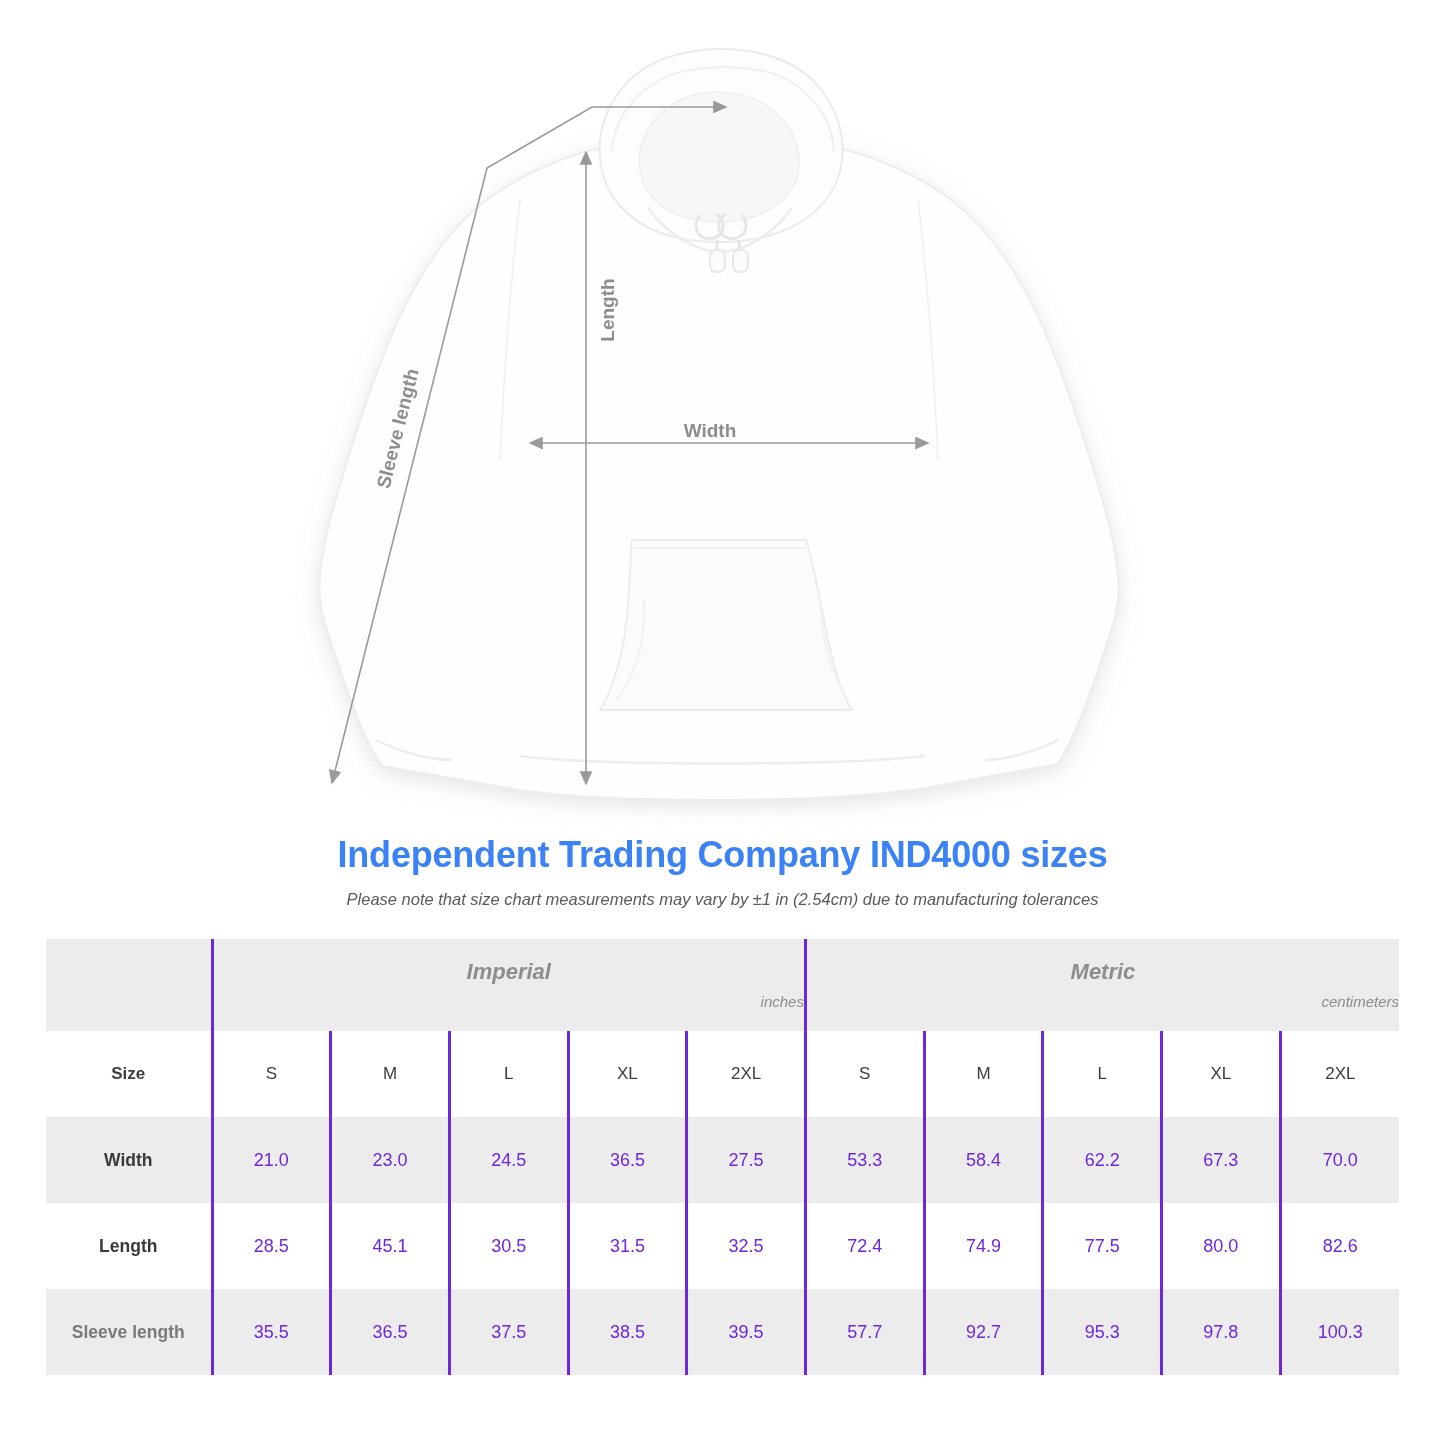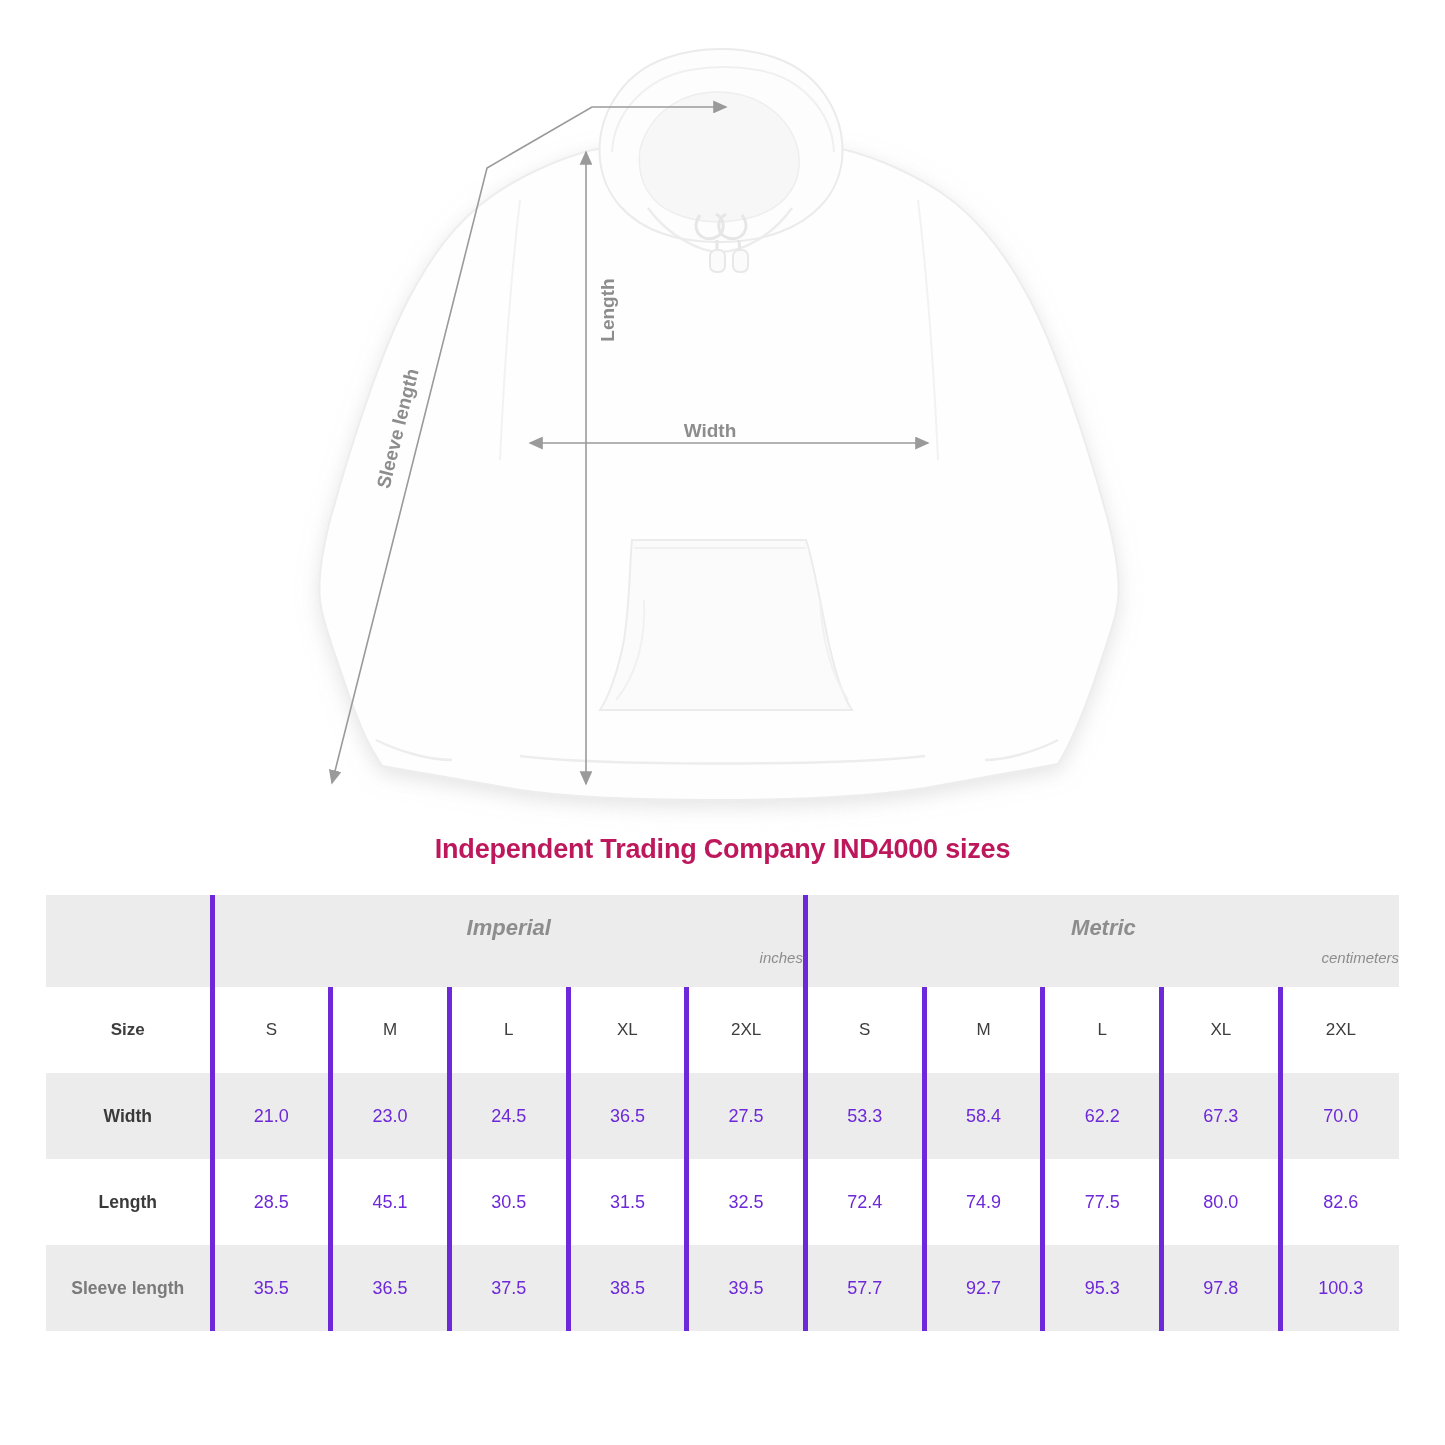--- a/index.html
+++ b/index.html
@@ -30,23 +30,23 @@
   .illustration svg {
     display: block;
   }
 
   
   .titles {
     text-align: center;
     margin-top: 4px;
   }
   .chart-title {
-    font-size: 27px;
+    font-size: 36px;
     font-weight: bold;
-    color: #be185d;
+    color: #3b82f6;
     letter-spacing: -0.2px;
   }
   .chart-subtitle {
     margin-top: 14px;
     font-size: 16.5px;
     font-style: italic;
     color: #5a5a5a;
   }
 
   
@@ -112,21 +112,21 @@
     font-weight: bold;
     font-size: 17.5px;
     color: #3a3a3a;
   }
   .data-row td.rowlabel.muted {
     color: #7a7a7a;
   }
 
   
   table.size-table td + td {
-    border-left: 5px solid #6d28d9;
+    border-left: 3px solid #6d28d9;
   }
   .unit-row td + td { border-left: none; }
 
   
   col.label-col { width: 166px; }
 </style>
 </head>
 <body>
 
 <div class="page">
@@ -223,20 +223,21 @@
       <polyline points="726,107 592,107 487,168 332,783" fill="none" stroke="#9a9a9a" stroke-width="1.6" marker-start="url(#arrowStart)" marker-end="url(#arrowEnd)"></polyline>
 
       <text x="614" y="310" transform="rotate(-90 614 310)" text-anchor="middle" font-family="Liberation Sans, sans-serif" font-size="19" font-weight="bold" fill="#8d8d8d">Length</text>
       <text x="710" y="437" text-anchor="middle" font-family="Liberation Sans, sans-serif" font-size="19" font-weight="bold" fill="#8d8d8d">Width</text>
       <text x="404" y="430" transform="rotate(-76 404 430)" text-anchor="middle" font-family="Liberation Sans, sans-serif" font-size="19" font-weight="bold" fill="#8d8d8d">Sleeve length</text>
     </svg>
   </div>
 
   <div class="titles">
     <div class="chart-title">Independent Trading Company IND4000 sizes</div>
+    <div class="chart-subtitle">Please note that size chart measurements may vary by ±1 in (2.54cm) due to manufacturing tolerances</div>
   </div>
 
   <div class="table-wrap">
     <table class="size-table">
       <colgroup>
         <col class="label-col">
         <col span="10">
       </colgroup>
       <tbody>
         <tr class="unit-row">

